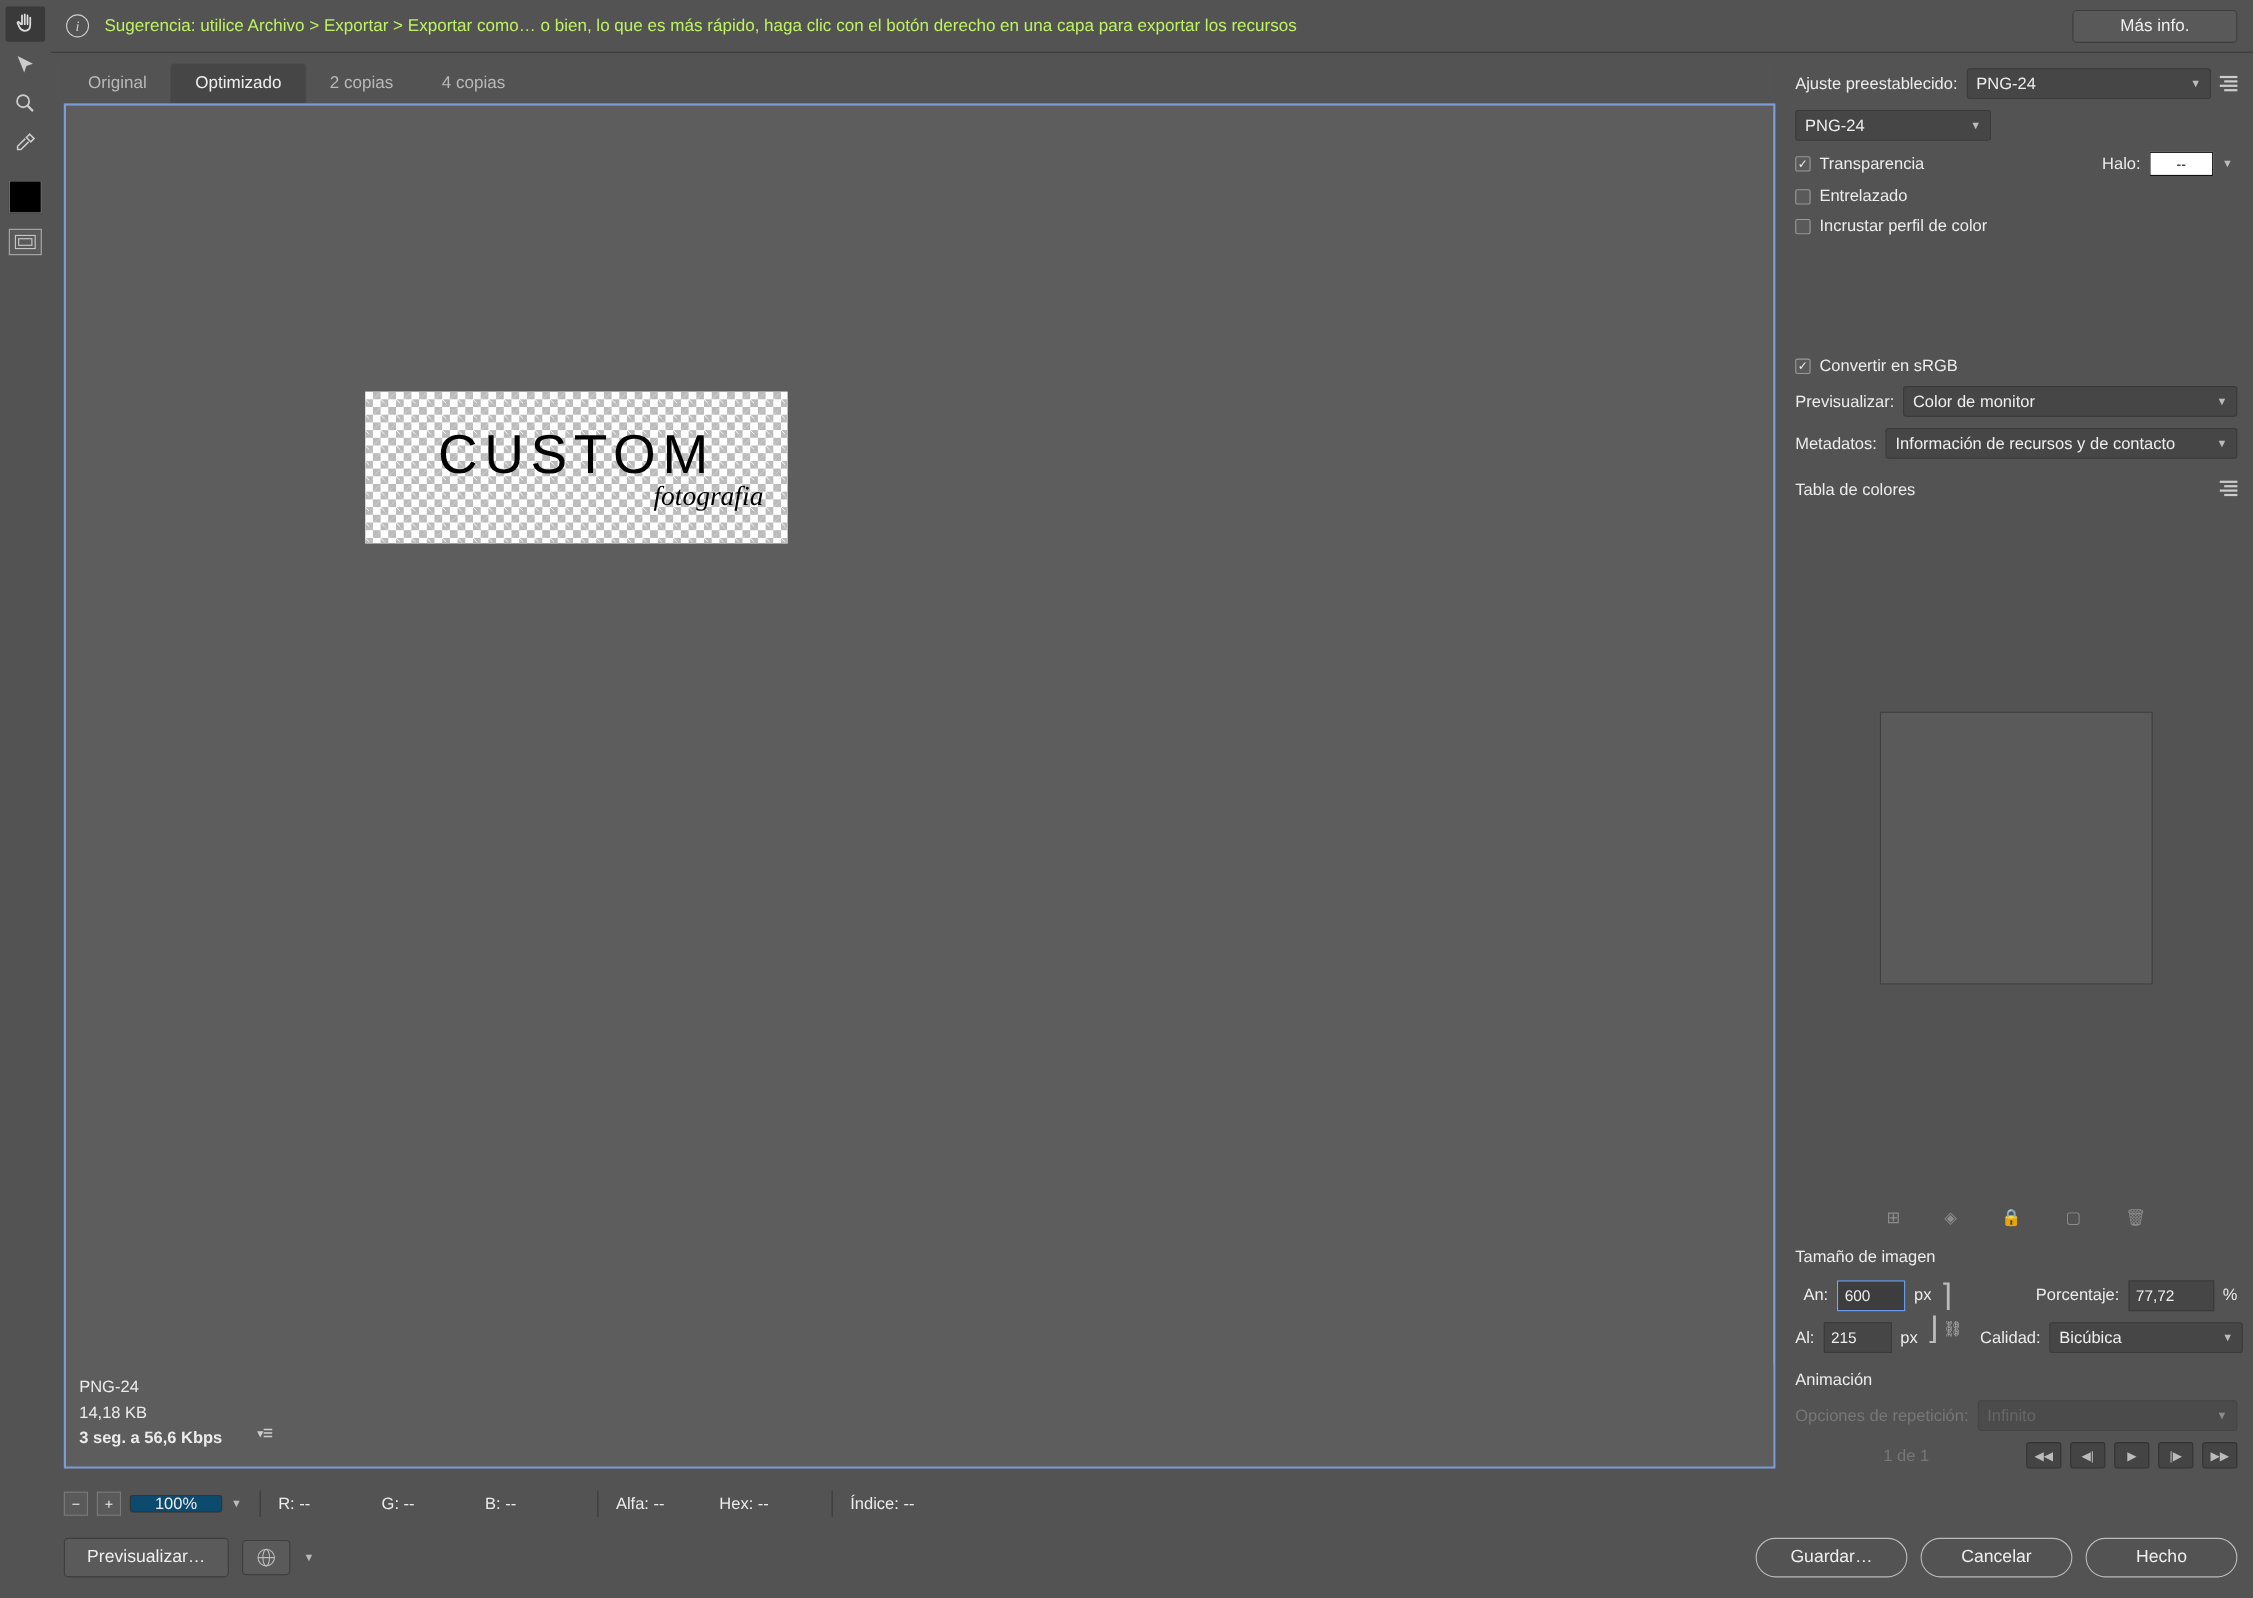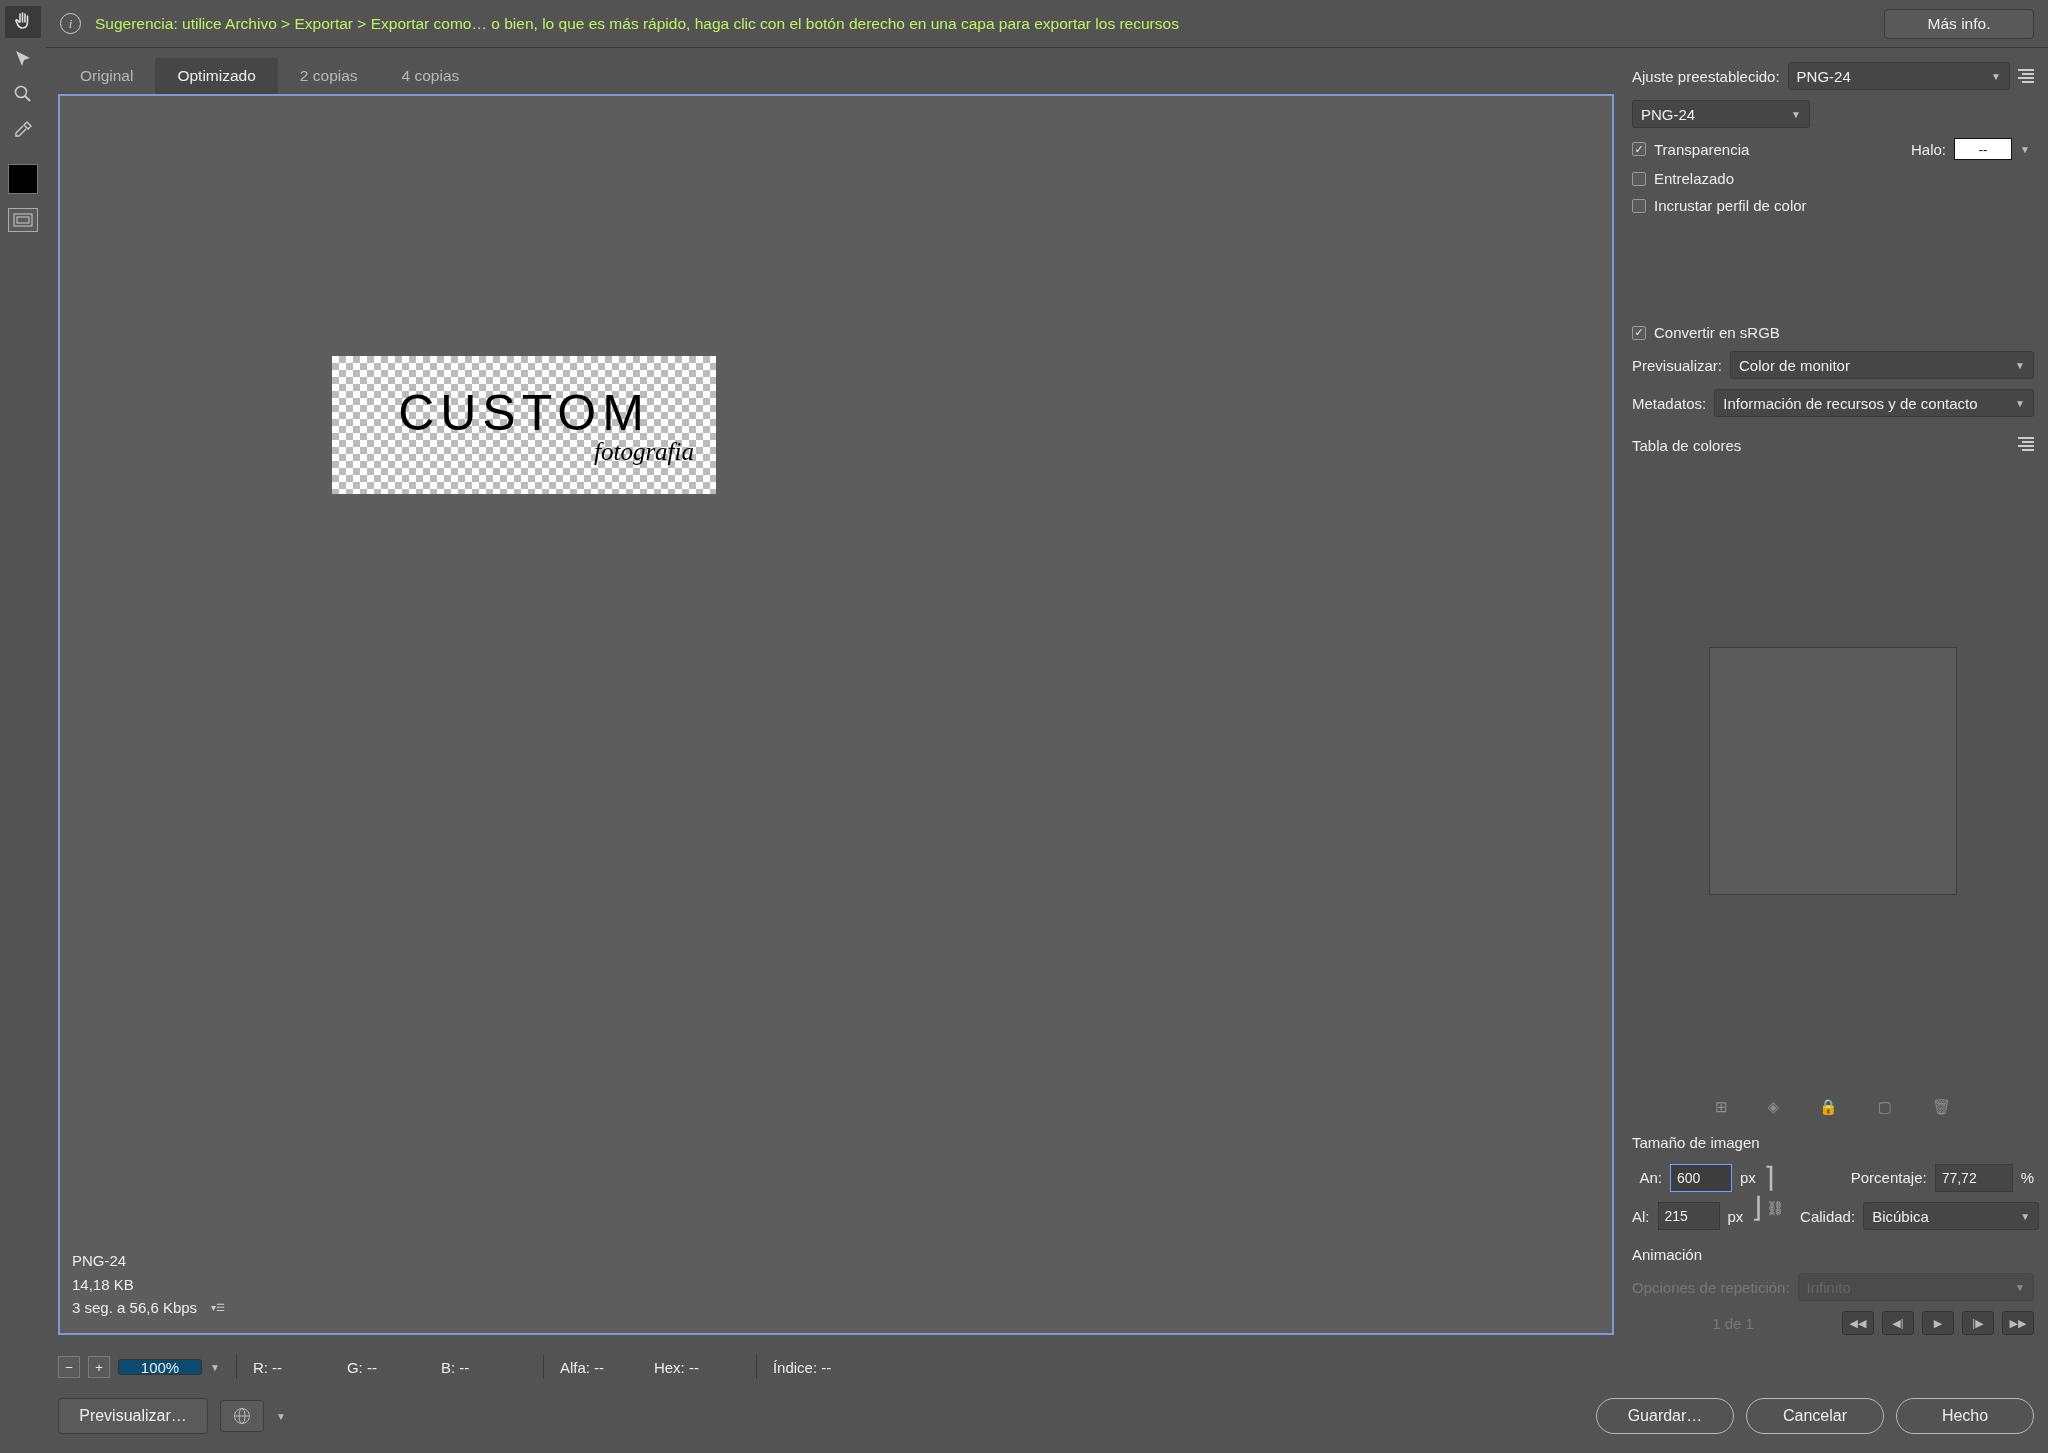--- a/index.html
+++ b/index.html
@@ -41,21 +41,21 @@
     linear-gradient(-45deg,transparent 75%,#bbb 75%);
   background-size: 14px 14px;
   background-position: 0 0,0 7px,7px -7px,-7px 0;
   background-color: #fff;
   display: flex; flex-direction: column; align-items: center; justify-content: center;
   font-family: Georgia, "Times New Roman", serif; color: #000;
 }
 .artboard .big { letter-spacing: 6px; font-size: 50px; }
 .artboard .small { font-size: 25px; font-style: italic; font-family: "Brush Script MT", cursive; align-self: flex-end; margin-right: 22px; margin-top: -4px; }
 .canvas-info { padding: 8px 12px 14px 12px; background: #5d5d5d; line-height: 1.55; color:#ececec; font-size: 15px; display:flex; flex-direction:column; align-items:flex-start; }
-.canvas-info .row3 { display:flex; align-items:center; gap:6px; }
+.canvas-info .row3 { display:flex; align-items:flex-start; gap:24px;font-weight:bold; }
 .menu-down { font-size: 10px; color:#ccc; padding-left:8px; }
 
 
 .settings-col { width: 402px; display: flex; flex-direction: column; gap: 10px; padding-top:4px; font-size: 15px; }
 .row { display: flex; align-items: center; gap: 8px; }
 .lbl { color: #ececec; }
 .dim { color: #777; }
 .dropdown { background: #464646; border: 1px solid #3a3a3a; border-radius: 3px; height: 28px; display: flex; align-items: center; padding: 0 8px; color: #eee; position: relative; flex:1; }
 .dropdown.sm { flex:none; }
 .dropdown .arr { position: absolute; right: 8px; font-size: 10px; color: #bbb; }

